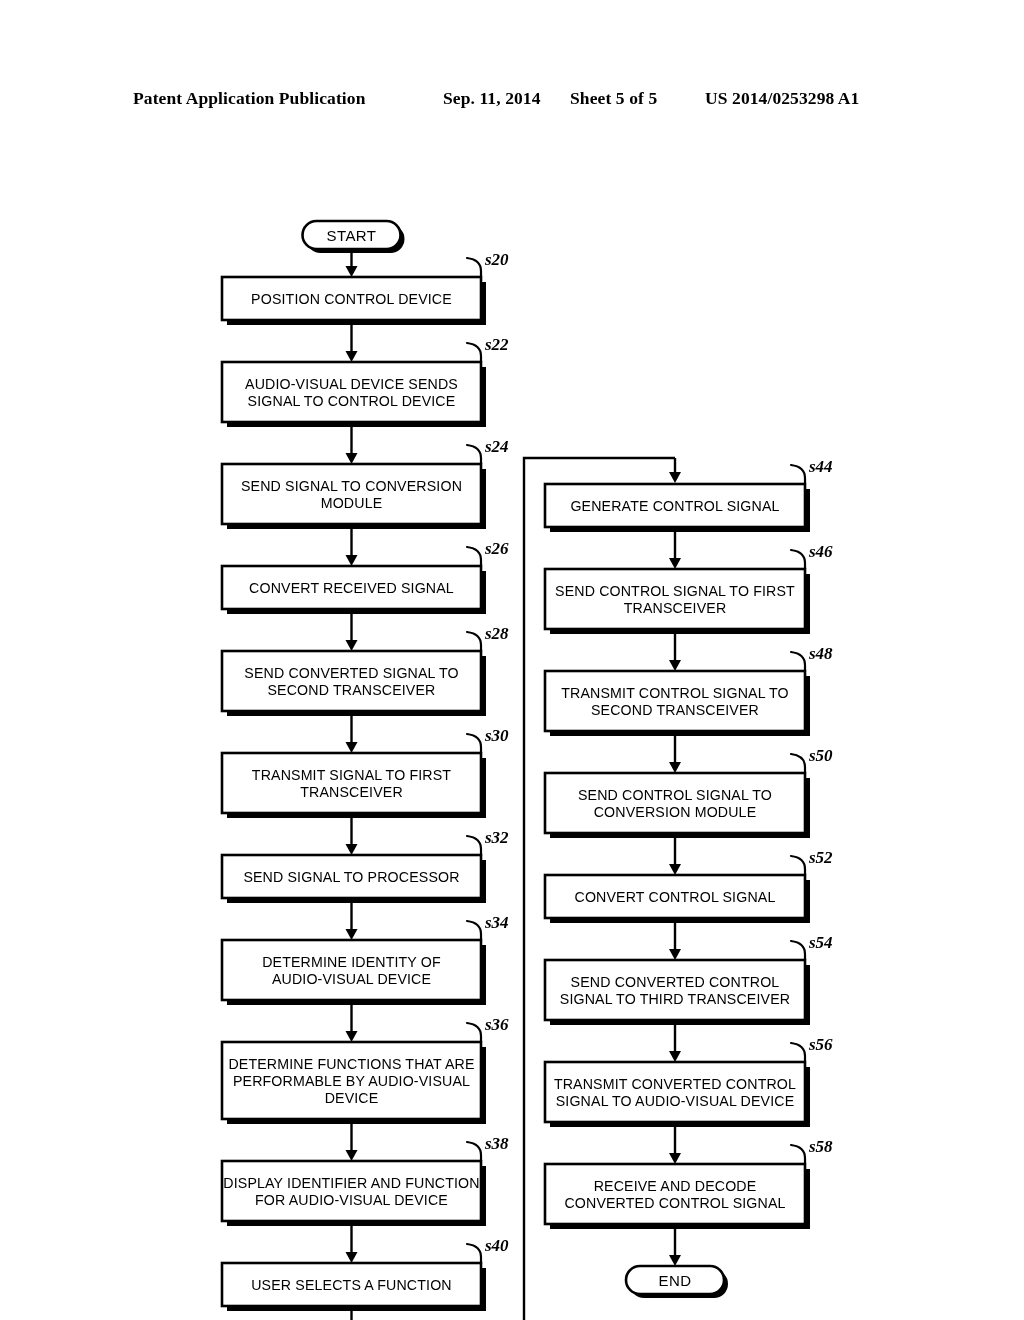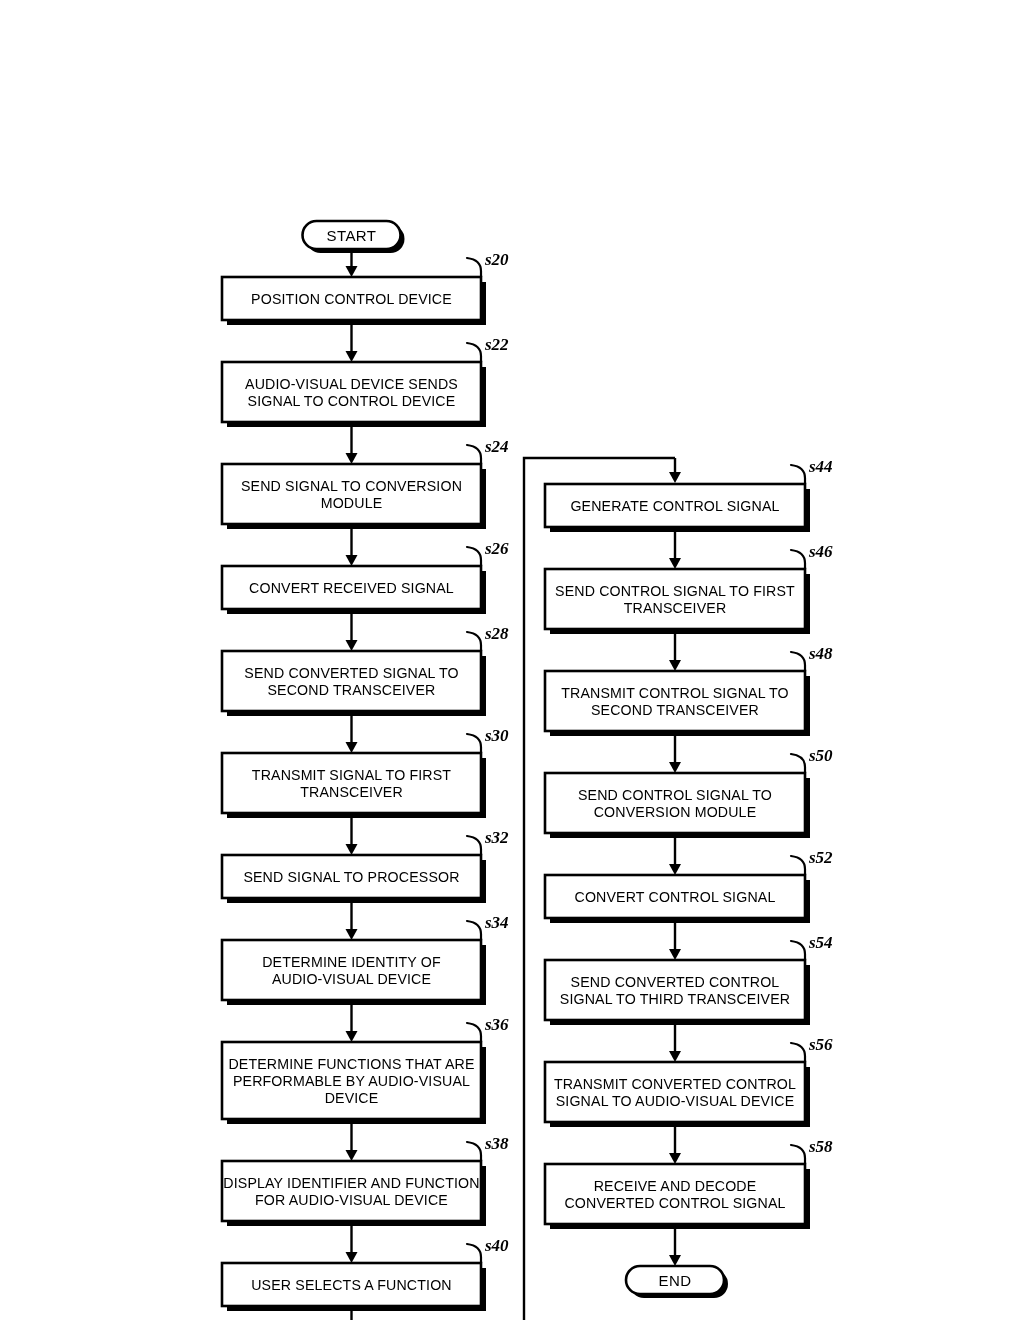--- a/index.html
+++ b/index.html
@@ -104,20 +104,26 @@
     fill: none;
     stroke-linecap: round;
   }
   .arrowhead { fill: #000000; }
 </style>
 </head>
 <body>
 
 <div id="page">
 
+  <div id="pub-header">
+    <span class="h-pub">Patent Application Publication</span>
+    <span class="h-date">Sep. 11, 2014</span>
+    <span class="h-sheet">Sheet 5 of 5</span>
+    <span class="h-num">US 2014/0253298 A1</span>
+  </div>
 
   <svg id="flow" width="1024" height="1320" viewBox="0 0 1024 1320">
     <g id="flow-layer">
         <g>
           <rect x="306.5" y="225" width="98" height="28" rx="14" ry="14" class="node-shadow"></rect>
           <rect x="302.5" y="221" width="98" height="28" rx="14" ry="14" class="terminator"></rect>
           <text x="351.5" y="240.5" class="term-label">START</text>
         </g>
         <g>
           <line x1="351.5" y1="249" x2="351.5" y2="268" class="conn"></line>

